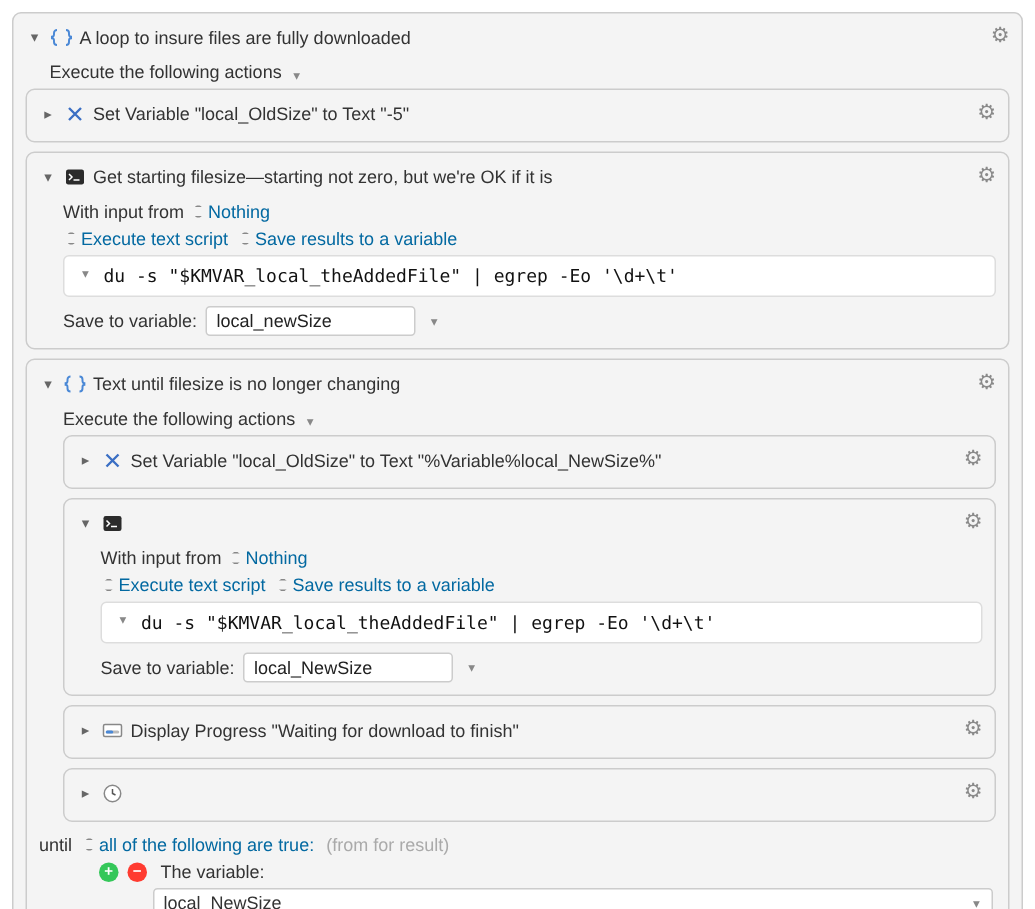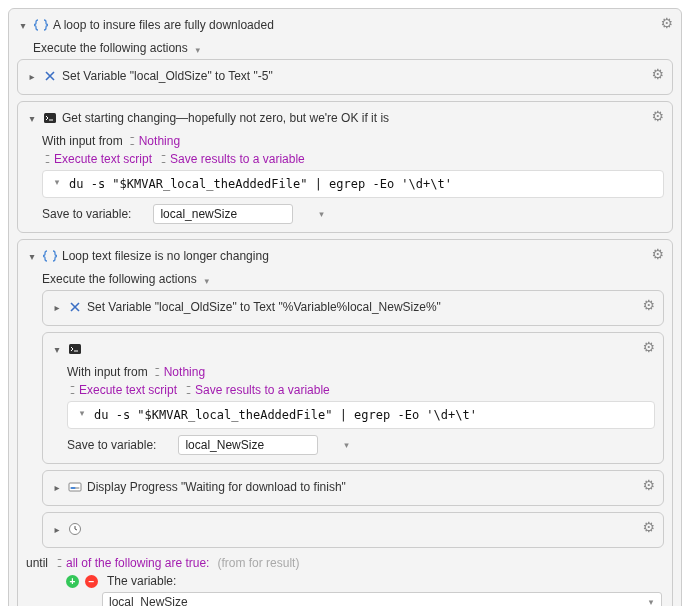--- a/index.html
+++ b/index.html
@@ -66,40 +66,40 @@
   }
   .pop::before {
     content: "";
     width: 7px;
     height: 10px;
     background:
       linear-gradient(#888,#888) center 1px/7px 1px no-repeat,
       linear-gradient(#888,#888) center 8px/7px 1px no-repeat;
     clip-path: polygon(50% 0,100% 30%,0 30%,50% 0,50% 100%,100% 70%,0 70%,50% 100%);
   }
-  .pop-label { color: #a21caf; }
+  .pop-label { color: #0369a1; }
   .code-block {
     background: #fff;
     border: 1px solid #ddd;
     border-radius: 4px;
     margin: 4px 0 6px 16px;
     padding: 6px 8px;
     display: flex;
     gap: 6px;
   }
   .code-text {
     font-family: ui-monospace, Menlo, Consolas, monospace;
     font-size: 12px;
     color: #111;
     white-space: pre;
   }
   .save-row {
     display: flex;
     align-items: center;
-    gap: 22px;
+    gap: 6px;
     margin-left: 16px;
   }
   .input {
     background: #fff;
     border: 1px solid #ccc;
     border-radius: 3px;
     padding: 2px 6px;
     height: 20px;
     font-size: 12px;
     color: #222;
@@ -184,21 +184,21 @@
 
   <div class="block">
     <div class="block-header">
       <span class="disclose">▾</span>
       <span class="icon-slot">
         <svg class="mini-svg" width="14" height="14" viewBox="0 0 14 14">
             <rect x="1" y="2" width="12" height="10" rx="1.5" fill="#2b2b2b"></rect>
             <path d="M3 5l2 2-2 2M6 9h4" stroke="#fff" stroke-width="1" fill="none"></path>
           </svg>
       </span>
-      <span class="title-text">Get starting changing—hopefully not zero, but we're OK if it is</span>
+      <span class="title-text">Get starting filesize—starting not zero, but we're OK if it is</span>
       <span class="gear">⚙</span>
     </div>
     <div class="subrow">
       <span>With input from</span>
       <span class="pop">
           <span class="pop-label">Nothing</span>
         </span>
     </div>
     <div class="subrow" style="margin-top:2px;">
       <span class="pop">
@@ -220,21 +220,21 @@
   </div>
 
   <div class="block">
     <div class="block-header">
       <span class="disclose">▾</span>
       <span class="icon-slot">
         <svg class="mini-svg" width="14" height="14" viewBox="0 0 14 14">
             <path d="M4 2c-1 0-2 .5-2 2v1c0 1-.5 1.5-1.5 1.5v1C1.5 7.5 2 8 2 9v1c0 1.5 1 2 2 2M10 2c1 0 2 .5 2 2v1c0 1 .5 1.5 1.5 1.5v1C12.5 7.5 12 8 12 9v1c0 1.5-1 2-2 2" fill="none" stroke="#4a88d6" stroke-width="1.3"></path>
           </svg>
       </span>
-      <span class="title-text">Loop text filesize is no longer changing</span>
+      <span class="title-text">Text until filesize is no longer changing</span>
       <span class="gear">⚙</span>
     </div>
     <div class="subrow">
       <span>Execute the following actions</span>
       <span class="chev-down">▾</span>
     </div>
 
     <div class="nested">
 
       <div class="block">

